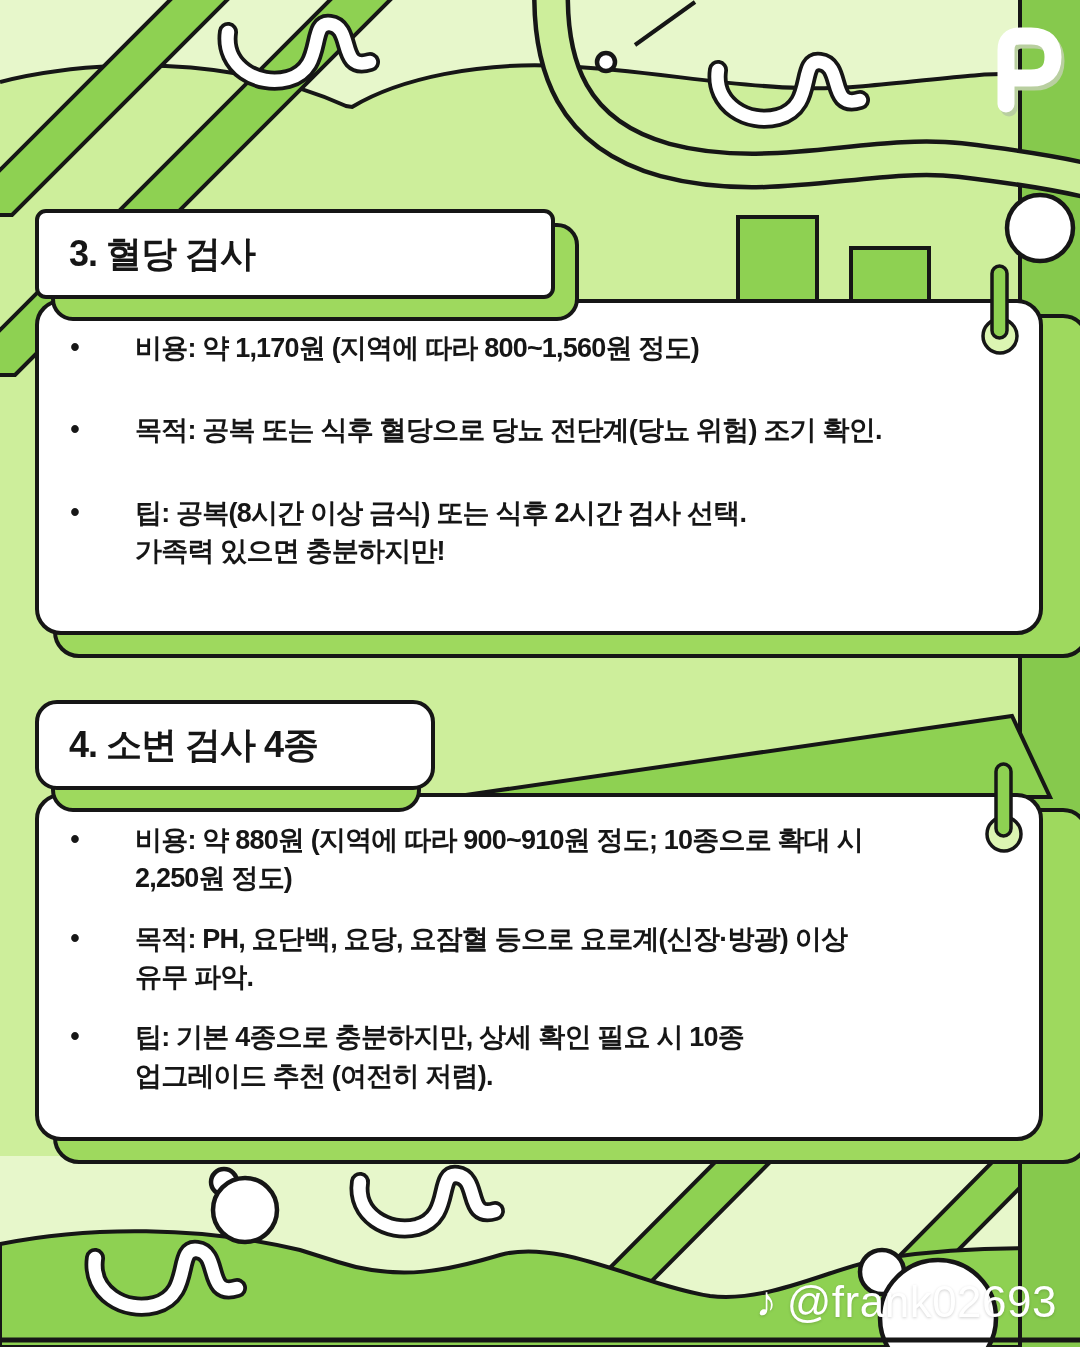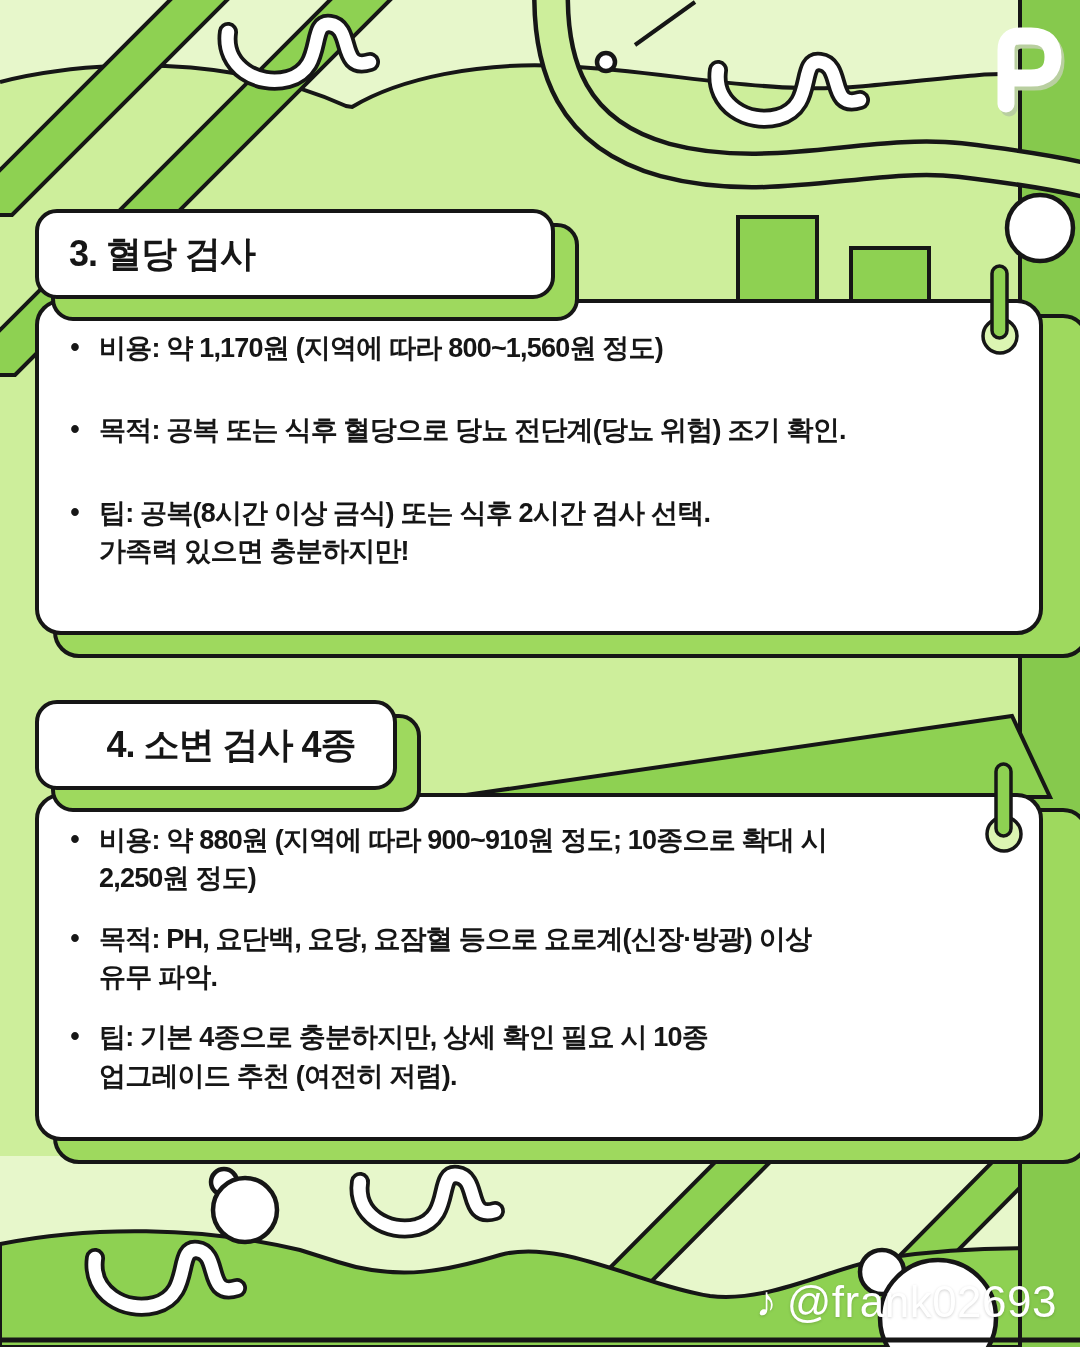--- a/index.html
+++ b/index.html
@@ -53,21 +53,21 @@
     display:flex;align-items:center;padding-left:30px;
     font-size:36px;font-weight:700;letter-spacing:-1px;color:var(--ink);
   }
   .content-card{padding:26px 14px 20px 24px;overflow:hidden;}
   .bullet{display:flex;gap:12px;color:var(--ink);}
   .bullet .dot{
     flex:0 0 24px;text-align:center;font-size:27px;line-height:1.4;font-weight:700;
   }
   .bullet .btext{
     flex:1;font-size:27px;line-height:1.42;font-weight:700;letter-spacing:-0.8px;
-    white-space:pre-line;word-break:keep-all;
+    white-space:pre-line;word-break:keep-all;margin-left:36px;
   }
   .sec1 .bullet{margin-bottom:44px;}
   .sec1 .bullet:last-child{margin-bottom:0;}
   .sec2 .bullet{margin-bottom:22px;}
   .sec2 .bullet:last-child{margin-bottom:0;}
 
   .plogo{position:absolute;left:975px;top:14px;width:100px;height:105px;z-index:4;}
   .watermark{
     position:absolute;right:23px;bottom:20px;z-index:5;
     display:flex;align-items:center;gap:10px;color:var(--watermark-color);
@@ -154,21 +154,21 @@
       <span class="dot">•</span>
       <span class="btext">목적: 공복 또는 식후 혈당으로 당뇨 전단계(당뇨 위험) 조기 확인.</span>
     </div>
     <div class="bullet">
       <span class="dot">•</span>
       <span class="btext">팁: 공복(8시간 이상 금식) 또는 식후 2시간 검사 선택.
 가족력 있으면 충분하지만!</span>
     </div>
   </div>
   <div class="shadow" style="left:51px;top:223px;width:520px;height:90px;border-radius:22px;"></div>
-  <div class="card title-card" style="left:35px;top:209px;width:520px;height:90px;border-radius:22px;">
+  <div class="card title-card" style="left:35px;top:209px;width:520px;height:90px;border-radius:11px;">
     <span>3. 혈당 검사</span>
   </div>
 
   <div class="shadow" style="left:53px;top:808px;width:1028px;height:348px;"></div>
   <div class="card content-card sec2" style="left:35px;top:793px;width:1008px;height:348px;padding-top:24px;">
     <div class="bullet">
       <span class="dot">•</span>
       <span class="btext">비용: 약 880원 (지역에 따라 900~910원 정도; 10종으로 확대 시
 2,250원 정도)</span>
     </div>
@@ -177,21 +177,21 @@
       <span class="btext">목적: PH, 요단백, 요당, 요잠혈 등으로 요로계(신장·방광) 이상
 유무 파악.</span>
     </div>
     <div class="bullet">
       <span class="dot">•</span>
       <span class="btext">팁: 기본 4종으로 충분하지만, 상세 확인 필요 시 10종
 업그레이드 추천 (여전히 저렴).</span>
     </div>
   </div>
   <div class="shadow" style="left:51px;top:714px;width:362px;height:90px;border-radius:22px;"></div>
-  <div class="card title-card" style="left:35px;top:700px;width:362px;height:90px;border-radius:22px;justify-content:center;">
+  <div class="card title-card" style="left:35px;top:700px;width:400px;height:90px;border-radius:22px;">
     <span>4. 소변 검사 4종</span>
   </div>
 
   <svg class="overlay" viewBox="0 0 1080 1347" aria-hidden="true">
     <g>
       <circle class="pin-bulb" cx="1000" cy="336" r="17"></circle>
       <rect class="pin-stick" x="992" y="266" width="15" height="72" rx="7.5"></rect>
     </g>
     <g>
       <circle class="pin-bulb" cx="1004" cy="834" r="17"></circle>

